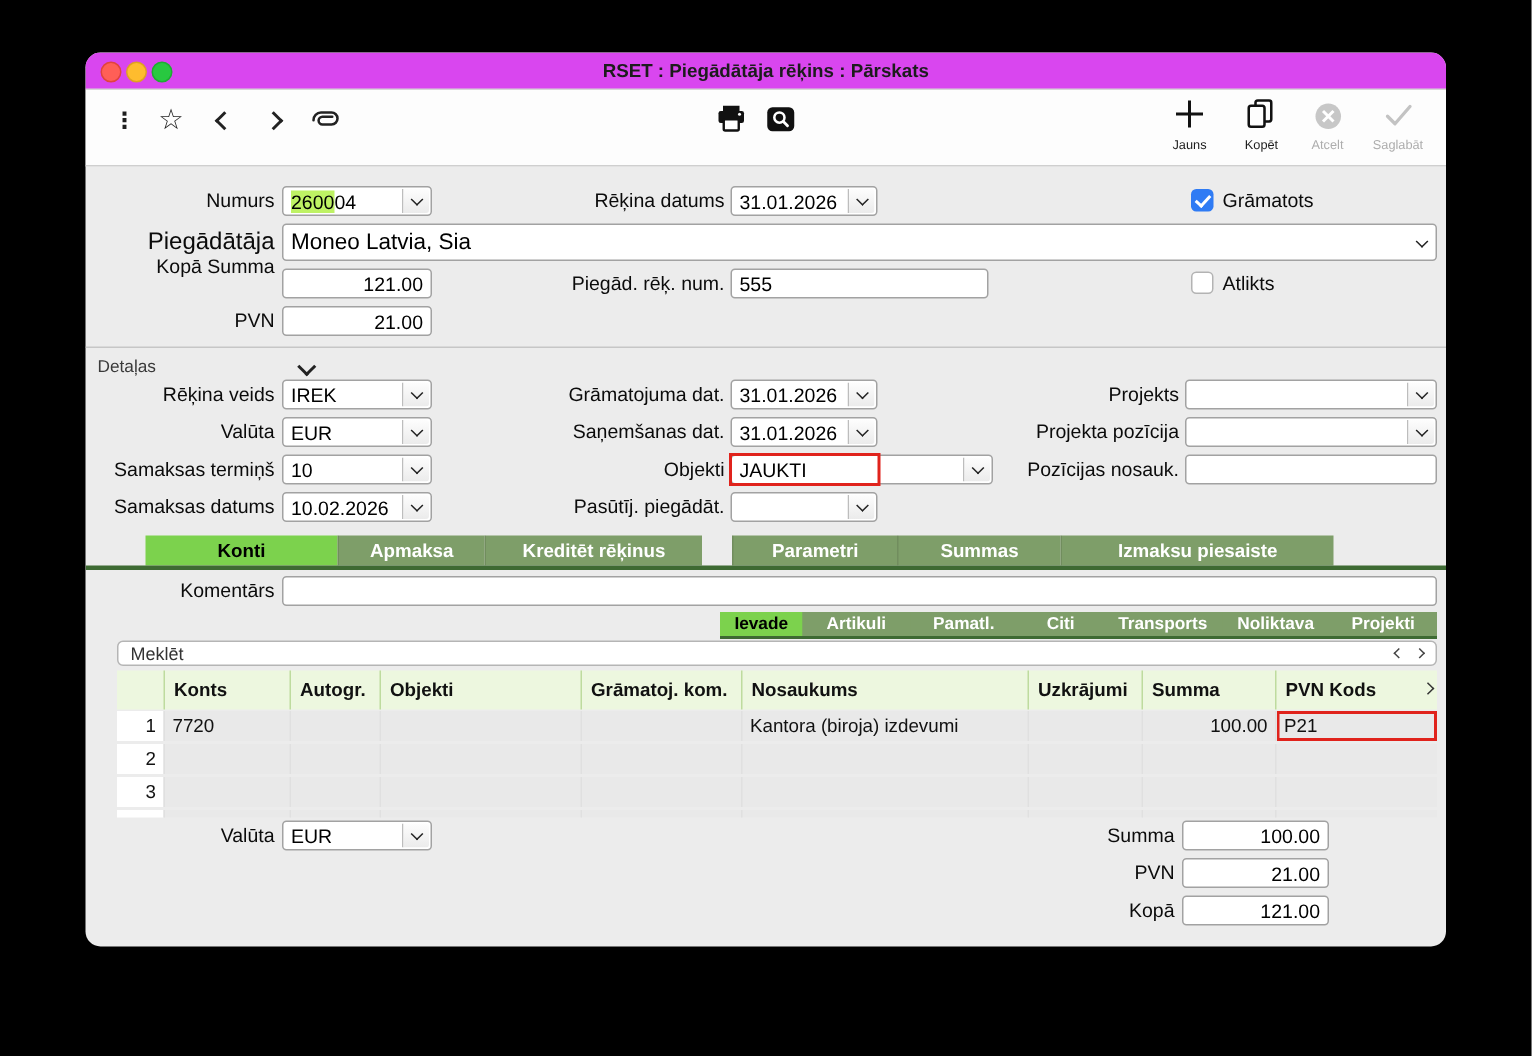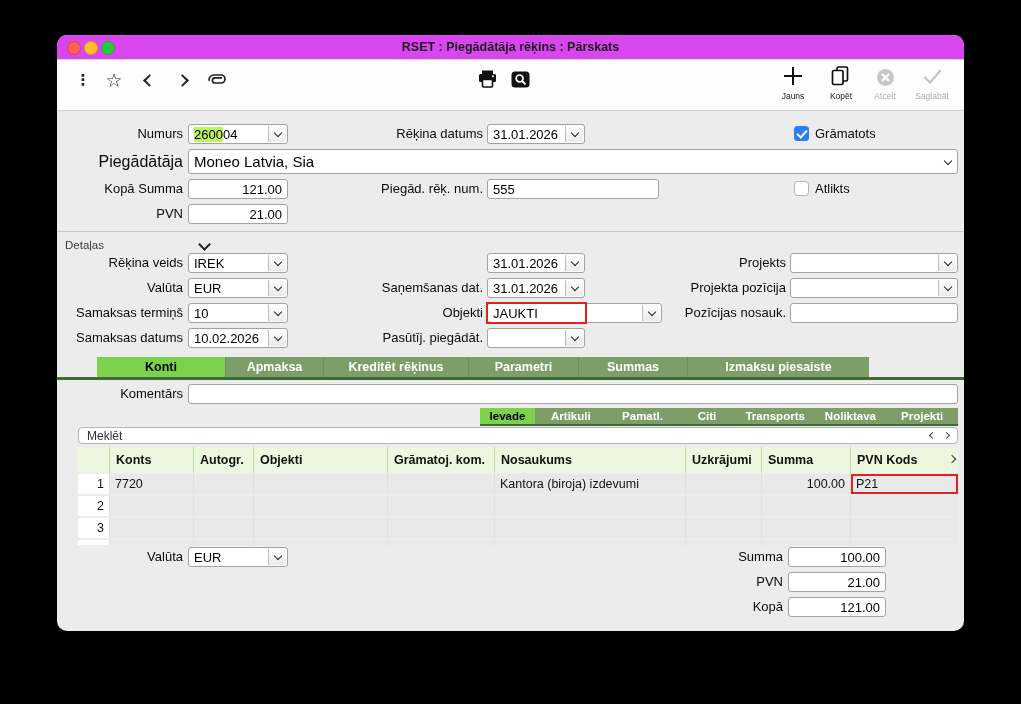--- a/index.html
+++ b/index.html
@@ -169,21 +169,21 @@
   <div class="cblbl" style="left:758px;top:91px;">Grāmatots</div>
 
   <div class="lbl" style="left:0;width:126px;top:115px;font-size:16px;height:24px;line-height:24px;">Piegādātāja</div>
   <div class="field combo" style="left:131px;top:114px;width:770px;height:25px;font-size:15px;">
     <span>Moneo Latvia, Sia</span>
     <span class="chevbtn" style="background:none;border-left:none;">
         <span class="chev down"></span>
       </span>
   </div>
 
-  <div class="lbl" style="left:0;width:126px;top:144px;">Kopā Summa</div>
+  <div class="lbl" style="left:0;width:126px;top:133px;">Kopā Summa</div>
   <div class="field num" style="left:131px;top:144px;width:100px;">121.00</div>
 
   <div class="lbl" style="left:200px;width:226px;top:144px;">Piegād. rēķ. num.</div>
   <div class="field" style="left:430px;top:144px;width:172px;">555</div>
 
   <div class="cb off" style="left:737px;top:146px;"></div>
   <div class="cblbl" style="left:758px;top:146px;">Atlikts</div>
 
   <div class="lbl" style="left:0;width:126px;top:169px;">PVN</div>
   <div class="field num" style="left:131px;top:169px;width:100px;">21.00</div>
@@ -195,20 +195,21 @@
     <span class="chev down" style="position:absolute;left:143px;top:205px;"></span>
   </div>
 
   <div class="lbl" style="left:0;width:126px;top:218px;">Rēķina veids</div>
   <div class="field combo" style="left:131px;top:218px;width:100px;">
     <span>IREK</span>
     <span class="chevbtn">
         <span class="chev down"></span>
       </span>
   </div>
+  <div class="lbl" style="left:200px;width:226px;top:218px;">Grāmatojuma dat.</div>
   <div class="field combo" style="left:430px;top:218px;width:98px;">
     <span>31.01.2026</span>
     <span class="chevbtn">
         <span class="chev down"></span>
       </span>
   </div>
   <div class="lbl" style="left:560px;width:169px;top:218px;">Projekts</div>
   <div class="field combo" style="left:733px;top:218px;width:168px;">
     <span></span>
     <span class="chevbtn">
@@ -268,21 +269,21 @@
     <span></span>
     <span class="chevbtn">
         <span class="chev down"></span>
       </span>
   </div>
 
   <div class="tabbar" style="left:40px;top:322px;height:20px;">
     <div class="tab active" style="width:128px;">Konti</div>
     <div class="tab" style="width:98px;">Apmaksa</div>
     <div class="tab" style="width:145px;">Kreditēt rēķinus</div>
-    <div class="tab" style="width:110px;">Parametri</div>
+    <div class="tab" style="width:110px;margin-left:20px;">Parametri</div>
     <div class="tab" style="width:109px;">Summas</div>
     <div class="tab" style="width:182px;">Izmaksu piesaiste</div>
   </div>
   <div class="greensep" style="left:0;right:0;top:342px;height:3px;"></div>
 
   <div class="lbl" style="left:0;width:126px;top:349px;">Komentārs</div>
   <div class="field" style="left:131px;top:349px;width:770px;"></div>
 
   <div class="tabbar" style="left:423px;top:373px;height:16px;width:478px;background:#7e9e69;">
     <div class="tab subtab active" style="flex:0 0 55px;">Ievade</div>

